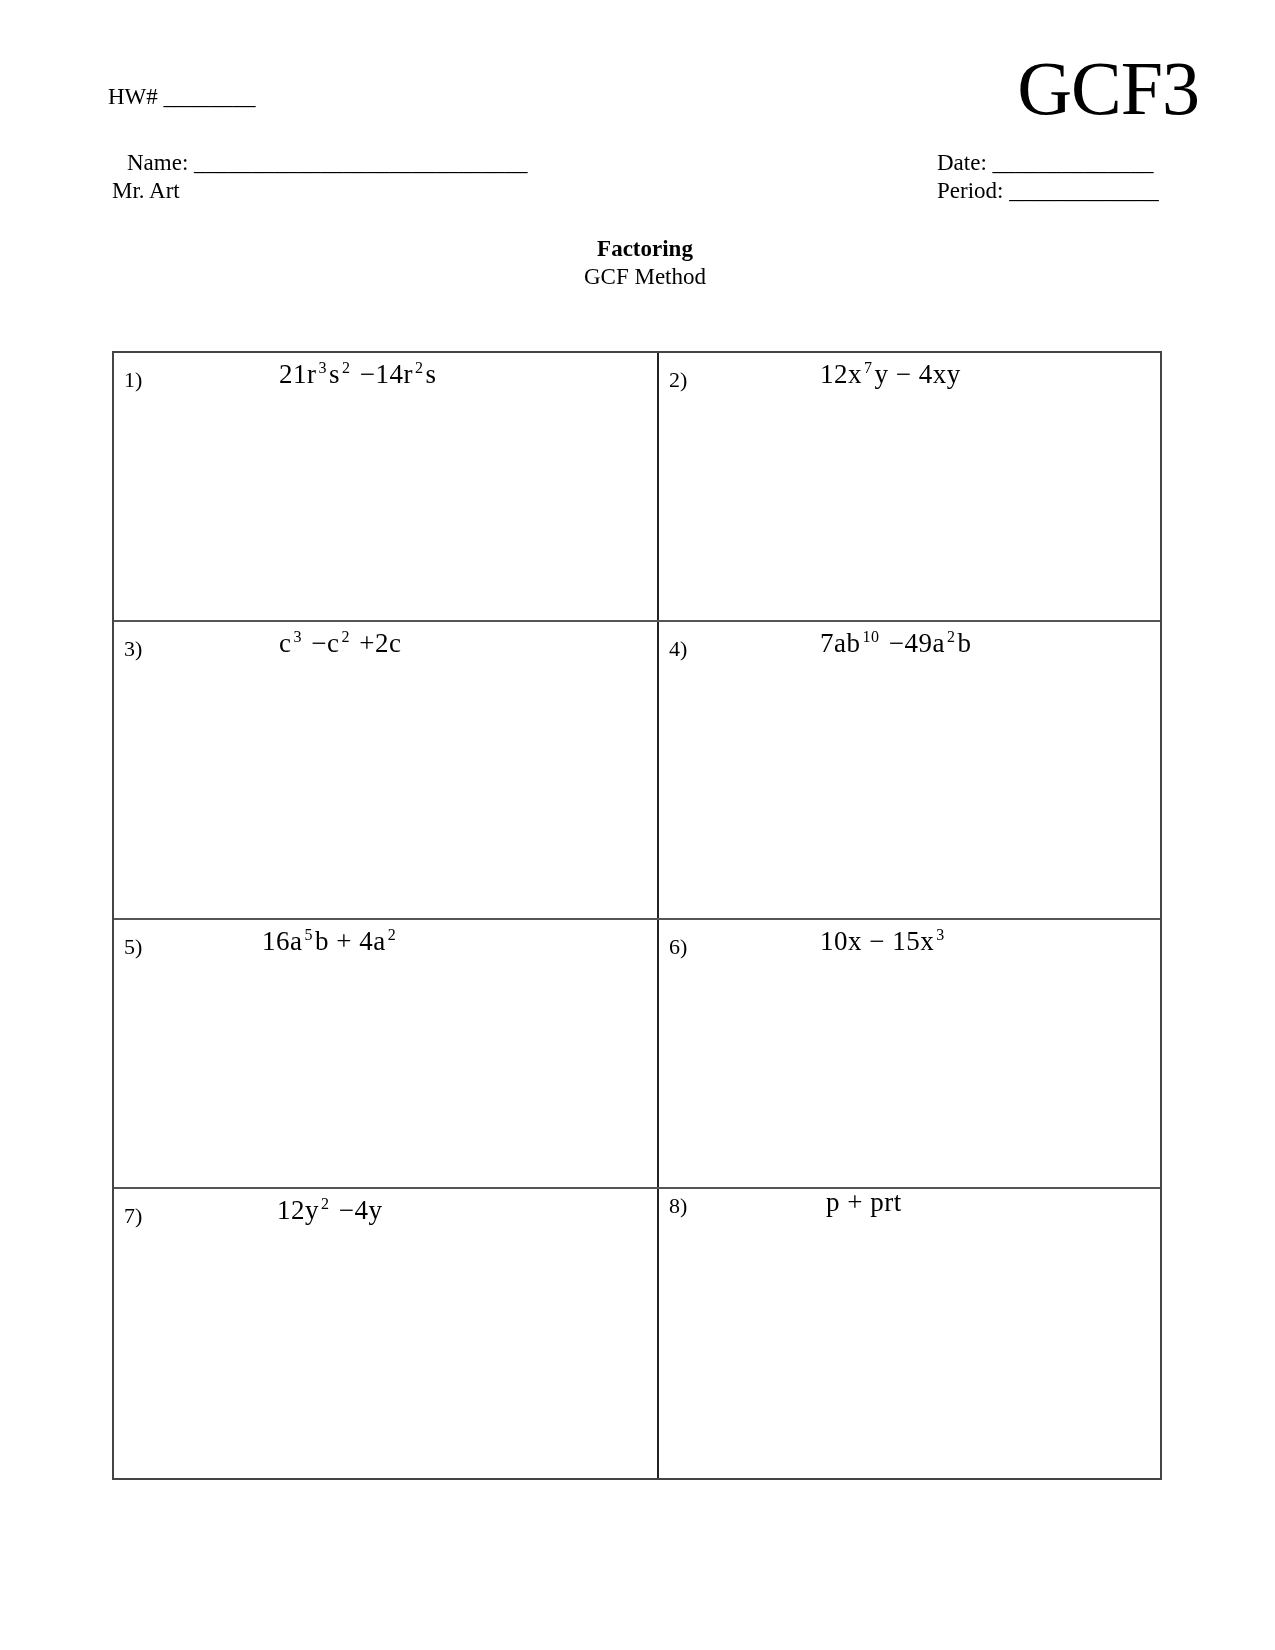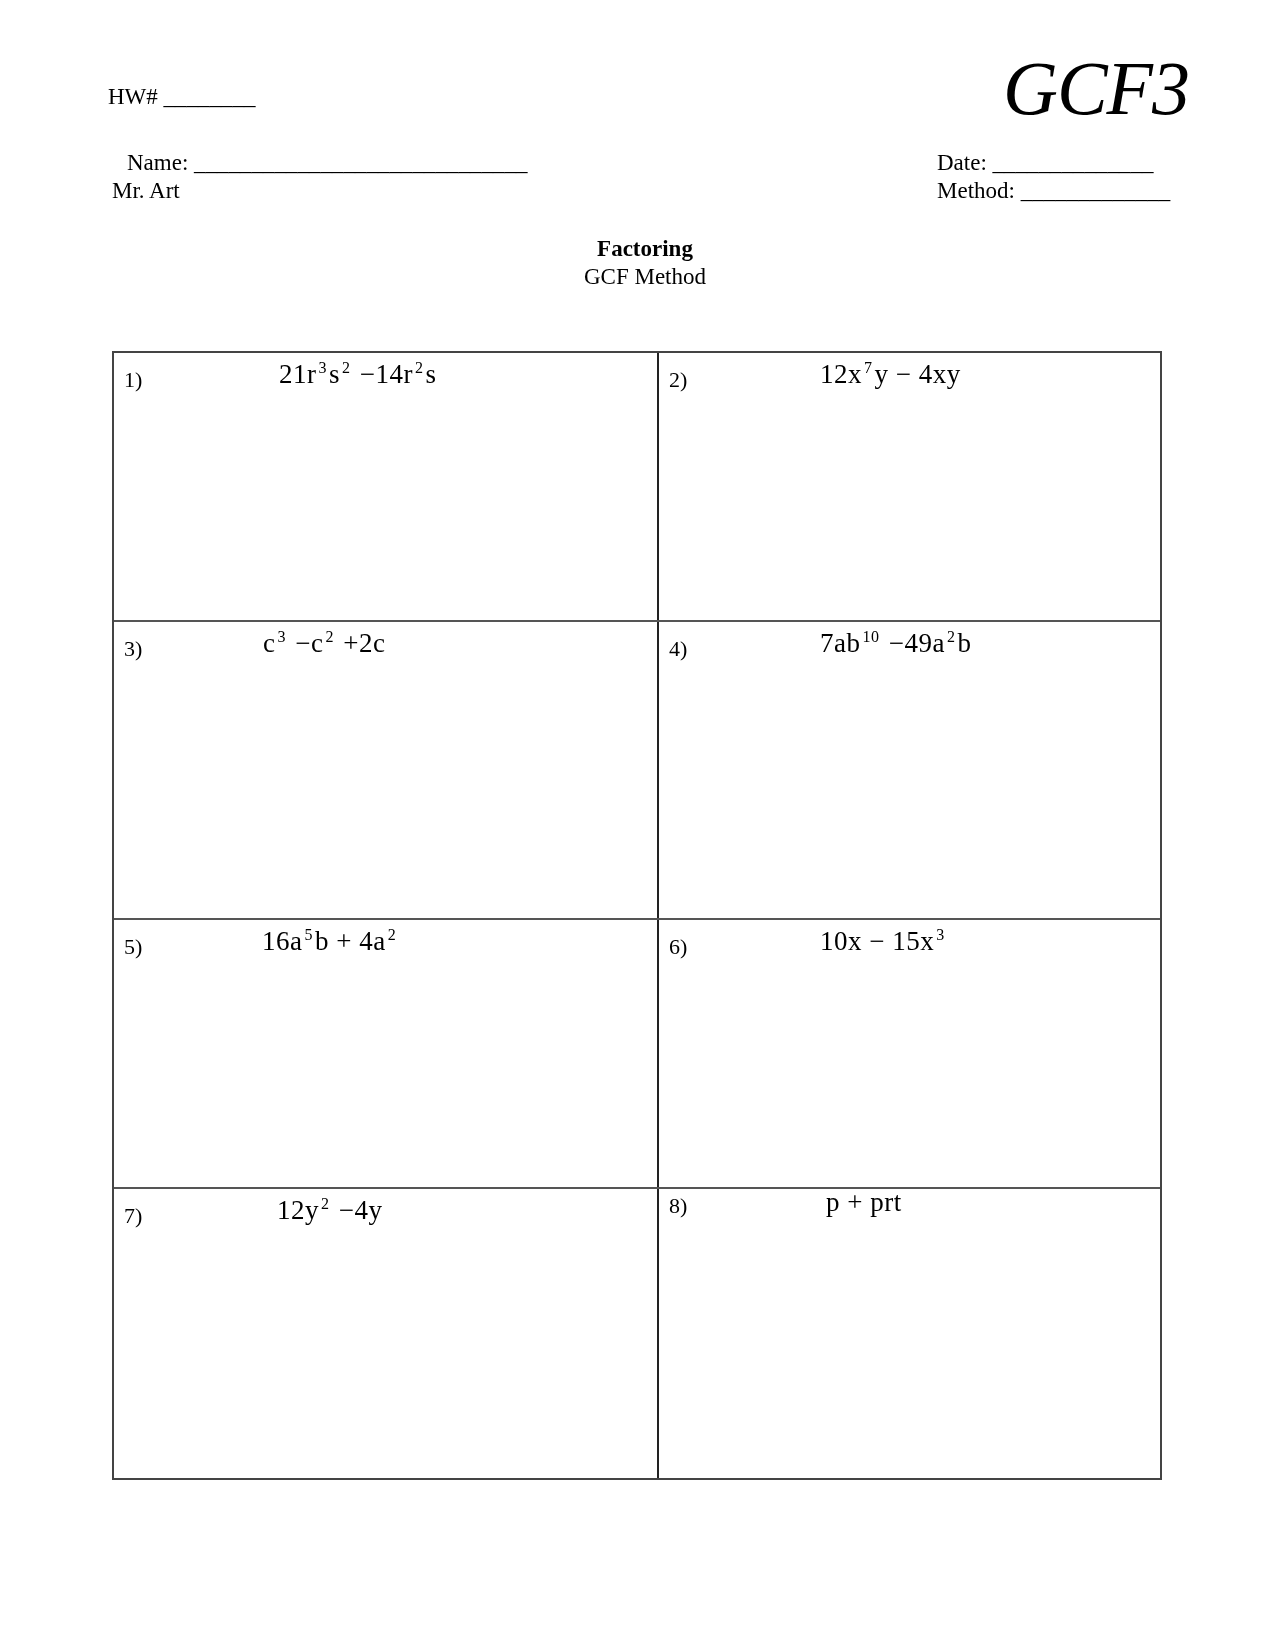--- a/index.html
+++ b/index.html
@@ -2,21 +2,21 @@
 <html><head>
 <meta charset="utf-8">
 <style>
   html, body { margin: 0; padding: 0; background: #ffffff; }
   body {
     width: 1275px; height: 1650px; position: relative; overflow: hidden;
     font-family: "Liberation Serif", "DejaVu Serif", serif; color: #000;
   }
   .abs { position: absolute; white-space: nowrap; }
   .hw { left: 108px; top: 84px; font-size: 23px; text-align: center; }
-  .big-title { right: 86px; top: 50px; font-size: 76px; line-height: 1; letter-spacing: -1px; font-style: italic; }
+  .big-title { right: 76px; top: 50px; font-size: 76px; line-height: 1; letter-spacing: -1px; }
   .name { left: 127px; top: 150px; font-size: 23px; }
   .teacher { left: 112px; top: 178px; font-size: 23px; font-family: Liberation Serif, serif; }
   .date { left: 937px; top: 150px; font-size: 23px; text-align: center; }
   .period { left: 937px; top: 178px; font-size: 23px; }
   .title-block { left: 0; width: 1290px; top: 235px; text-align: center; }
   .title-main { font-weight: bold; font-size: 23px; line-height: 28px; }
   .title-sub { font-size: 23px; line-height: 28px; }
 
   .grid {
     position: absolute; left: 112px; top: 351px; width: 1050px; height: 1129px;
@@ -30,21 +30,21 @@
   .expr sup { font-size: 16px; vertical-align: 10px; line-height: 0; margin: 0 2px; }
 </style>
 </head>
 <body>
 
 <div class="abs hw">HW# ________</div>
 <div class="abs big-title">GCF3</div>
 <div class="abs name">Name: _____________________________</div>
 <div class="abs teacher">Mr. Art</div>
 <div class="abs date">Date: ______________</div>
-<div class="abs period">Method: _____________</div>
+<div class="abs period">Period: _____________</div>
 
 <div class="abs title-block">
   <div class="title-main">Factoring</div>
   <div class="title-sub">GCF Method</div>
 </div>
 
 <div class="grid">
   <div class="vline"></div>
   <div class="hline" style="top:267px"></div>
   <div class="hline" style="top:565px"></div>
@@ -53,21 +53,21 @@
   <div class="cell" style="left:0;top:0;width:543px;height:267px">
     <span class="num">1)</span>
     <span class="expr" style="left:165px">21r<sup>3</sup>s<sup>2</sup> −14r<sup>2</sup>s</span>
   </div>
   <div class="cell" style="left:545px;top:0;width:503px;height:267px">
     <span class="num">2)</span>
     <span class="expr" style="left:161px">12x<sup>7</sup>y − 4xy</span>
   </div>
   <div class="cell" style="left:0;top:269px;width:543px;height:296px">
     <span class="num">3)</span>
-    <span class="expr" style="left:149px">c<sup>3</sup> −c<sup>2</sup> +2c</span>
+    <span class="expr" style="left:165px">c<sup>3</sup> −c<sup>2</sup> +2c</span>
   </div>
   <div class="cell" style="left:545px;top:269px;width:503px;height:296px">
     <span class="num">4)</span>
     <span class="expr" style="left:161px">7ab<sup>10</sup> −49a<sup>2</sup>b</span>
   </div>
   <div class="cell" style="left:0;top:567px;width:543px;height:267px">
     <span class="num">5)</span>
     <span class="expr" style="left:148px">16a<sup>5</sup>b + 4a<sup>2</sup></span>
   </div>
   <div class="cell" style="left:545px;top:567px;width:503px;height:267px">

